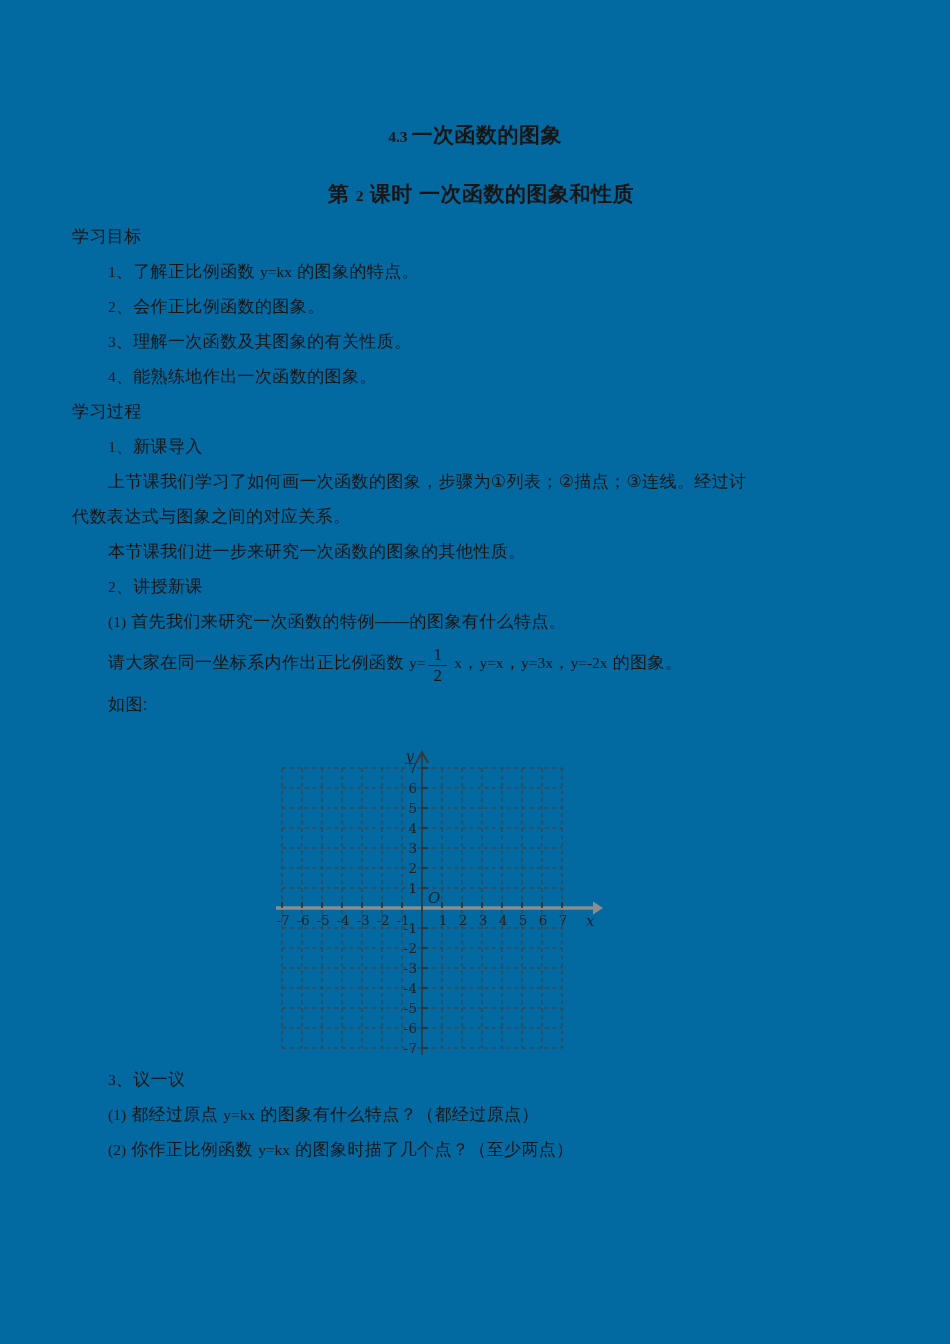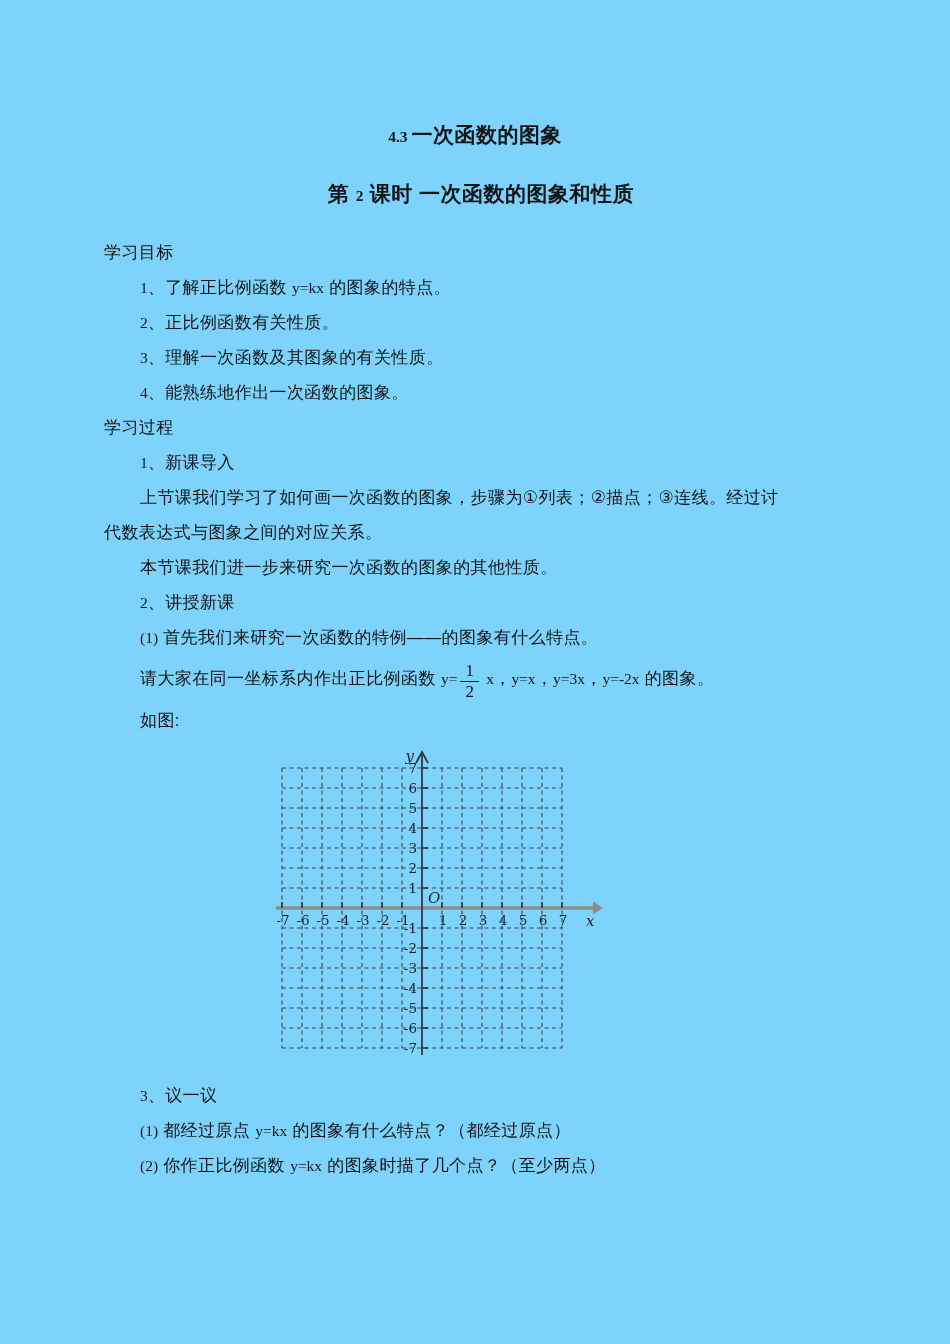--- a/index.html
+++ b/index.html
@@ -1,38 +1,38 @@
 <!DOCTYPE html>
 <html><head>
 <meta charset="utf-8">
 <style>
   html,body{margin:0;padding:0;background:#ffffff;}
   .page{
     position:relative;
     width:950px;height:1344px;
-    background:#7dd3fc;
+    background:#0369a1;
     color:#161616;
     font-family:"Liberation Sans","DejaVu Sans",sans-serif;
     overflow:hidden;
   }
   h1.title{
     margin:0;padding-top:118px;
     text-align:center;
     font-size:21px;font-weight:bold;line-height:33px;
     letter-spacing:0.5px;
   }
   h2.subtitle{
     margin:24px 0 0 12px;
     text-align:center;
     font-size:21px;font-weight:bold;line-height:34px;
     letter-spacing:0.5px;
   }
   .content{
-    margin-top:22px;
-    padding-left:104px;
+    margin-top:6px;
+    padding-left:72px;
     padding-right:100px;
   }
   .line{
     font-size:17px;
     line-height:35px;
     letter-spacing:0.4px;
     white-space:nowrap;
   }
   .line.indent{padding-left:36px;}
   .line.tall{height:48px;line-height:48px;}
@@ -58,21 +58,21 @@
 <body>
 
 <div class="page">
   <h1 class="title" id="title"><span class="latin">4.3 </span><span>一次函数的图象</span></h1>
   <h2 class="subtitle" id="subtitle"><span>第 </span><span class="latin">2</span><span> 课时 一次函数的图象和性质</span></h2>
 
   <div class="content">
     <div id="lines-before">
         <div class="line"><span>学习目标</span></div>
         <div class="line indent"><span class="latin">1</span><span>、了解正比例函数 </span><span class="latin">y=kx</span><span> 的图象的特点。</span></div>
-        <div class="line indent"><span class="latin">2</span><span>、正比例函数有关性质。</span></div>
+        <div class="line indent"><span class="latin">2</span><span>、会作正比例函数的图象。</span></div>
         <div class="line indent"><span class="latin">3</span><span>、理解一次函数及其图象的有关性质。</span></div>
         <div class="line indent"><span class="latin">4</span><span>、能熟练地作出一次函数的图象。</span></div>
         <div class="line"><span>学习过程</span></div>
         <div class="line indent"><span class="latin">1</span><span>、新课导入</span></div>
         <div class="line indent"><span>上节课我们学习了如何画一次函数的图象，步骤为①列表；②描点；③连线。经过讨</span></div>
         <div class="line"><span>代数表达式与图象之间的对应关系。</span></div>
         <div class="line indent"><span>本节课我们进一步来研究一次函数的图象的其他性质。</span></div>
         <div class="line indent"><span class="latin">2</span><span>、讲授新课</span></div>
         <div class="line indent"><span class="latin">(1)</span><span> 首先我们来研究一次函数的特例——的图象有什么特点。</span></div>
         <div class="line indent tall"><span>请大家在同一坐标系内作出正比例函数 </span><span class="latin">y=</span><span class="frac"><span class="num">1</span><span class="den">2</span></span><span class="latin"> x</span><span>，</span><span class="latin">y=x</span><span>，</span><span class="latin">y=3x</span><span>，</span><span class="latin">y=-2x</span><span> 的图象。</span></div>

